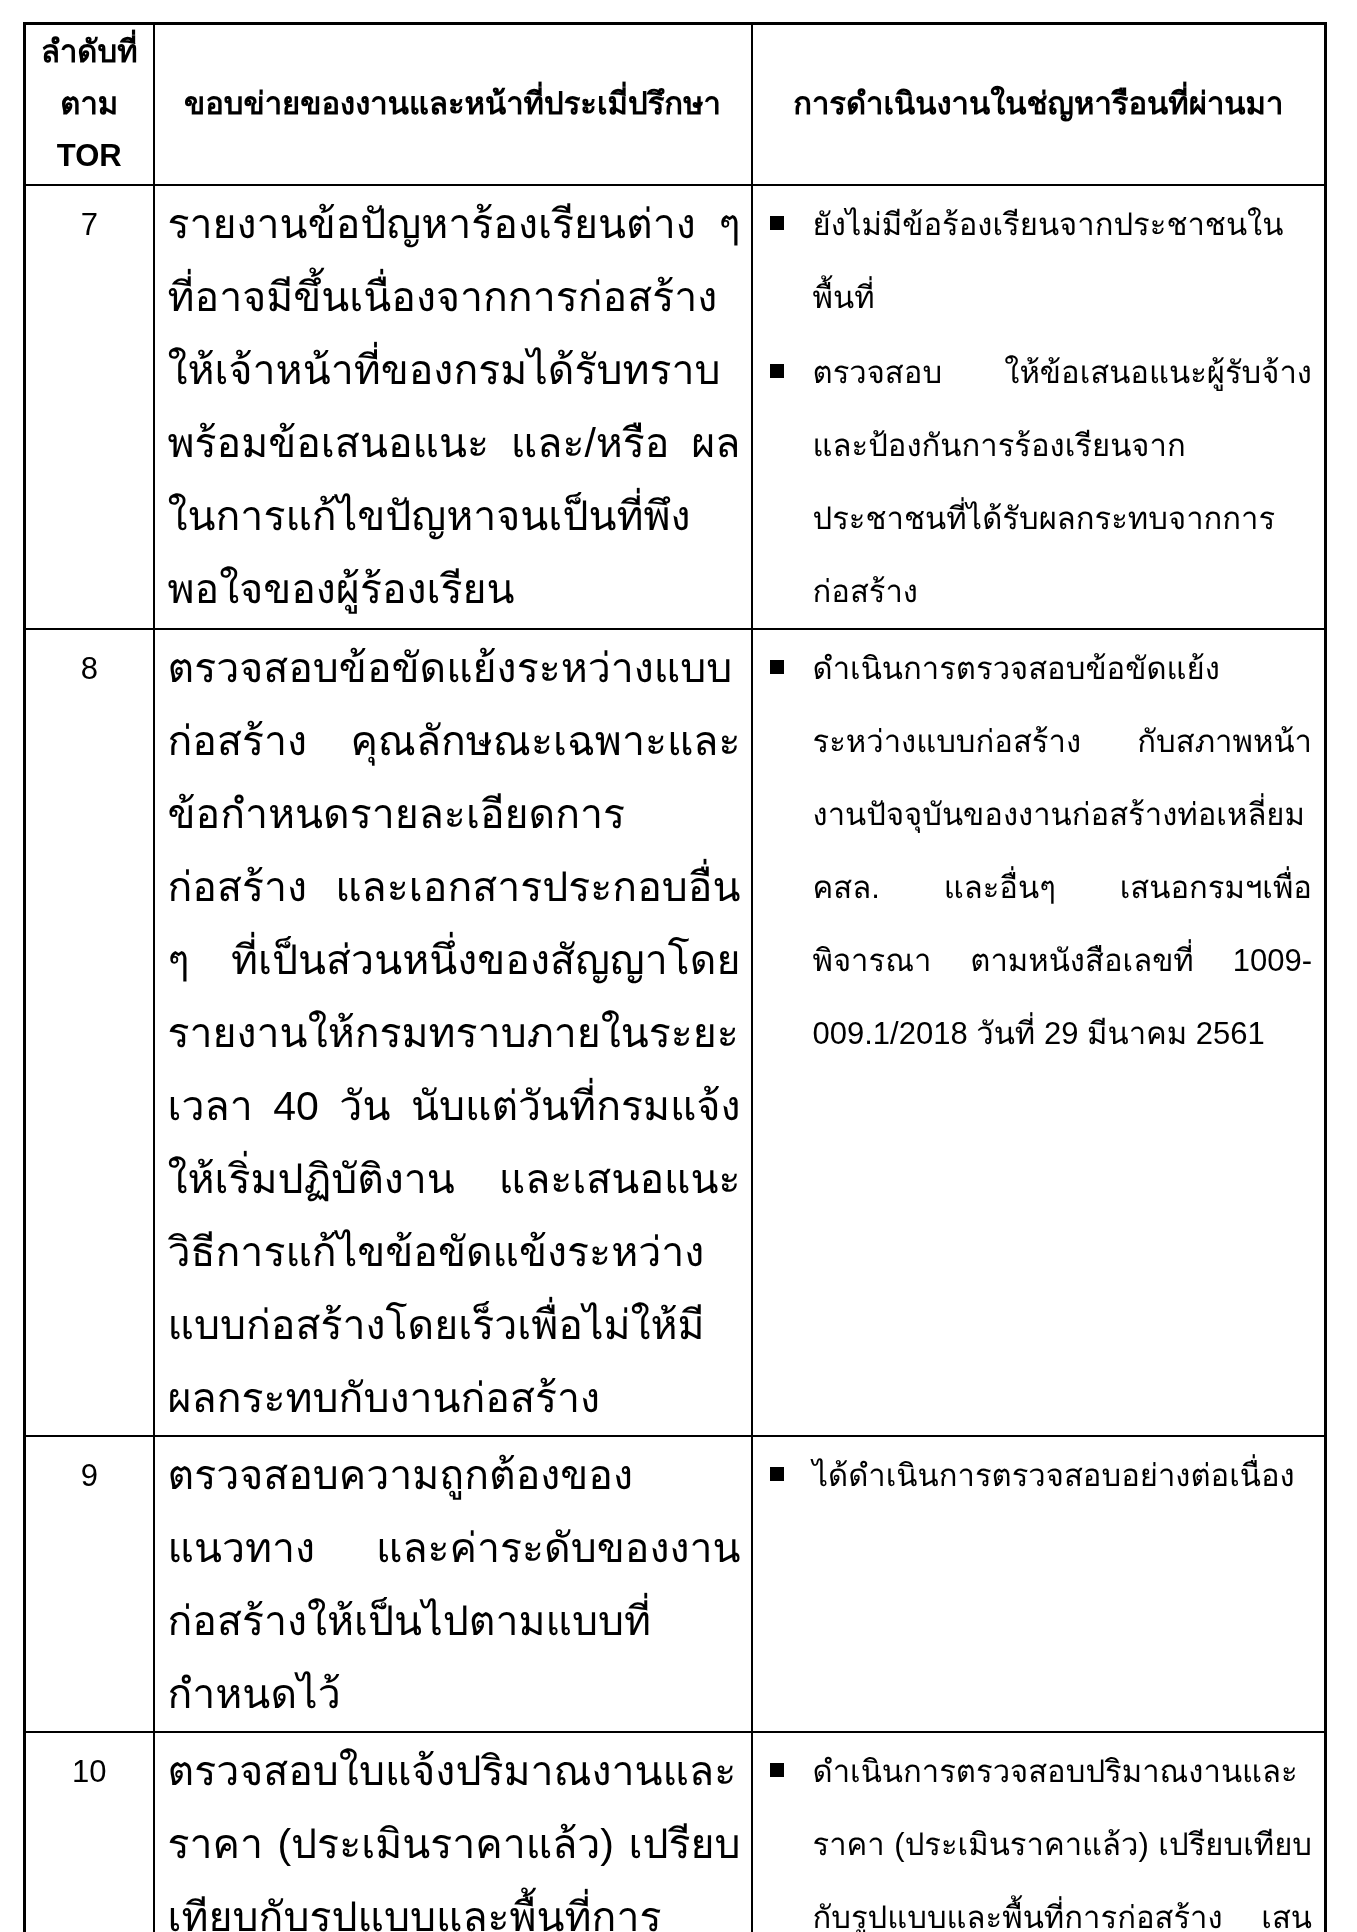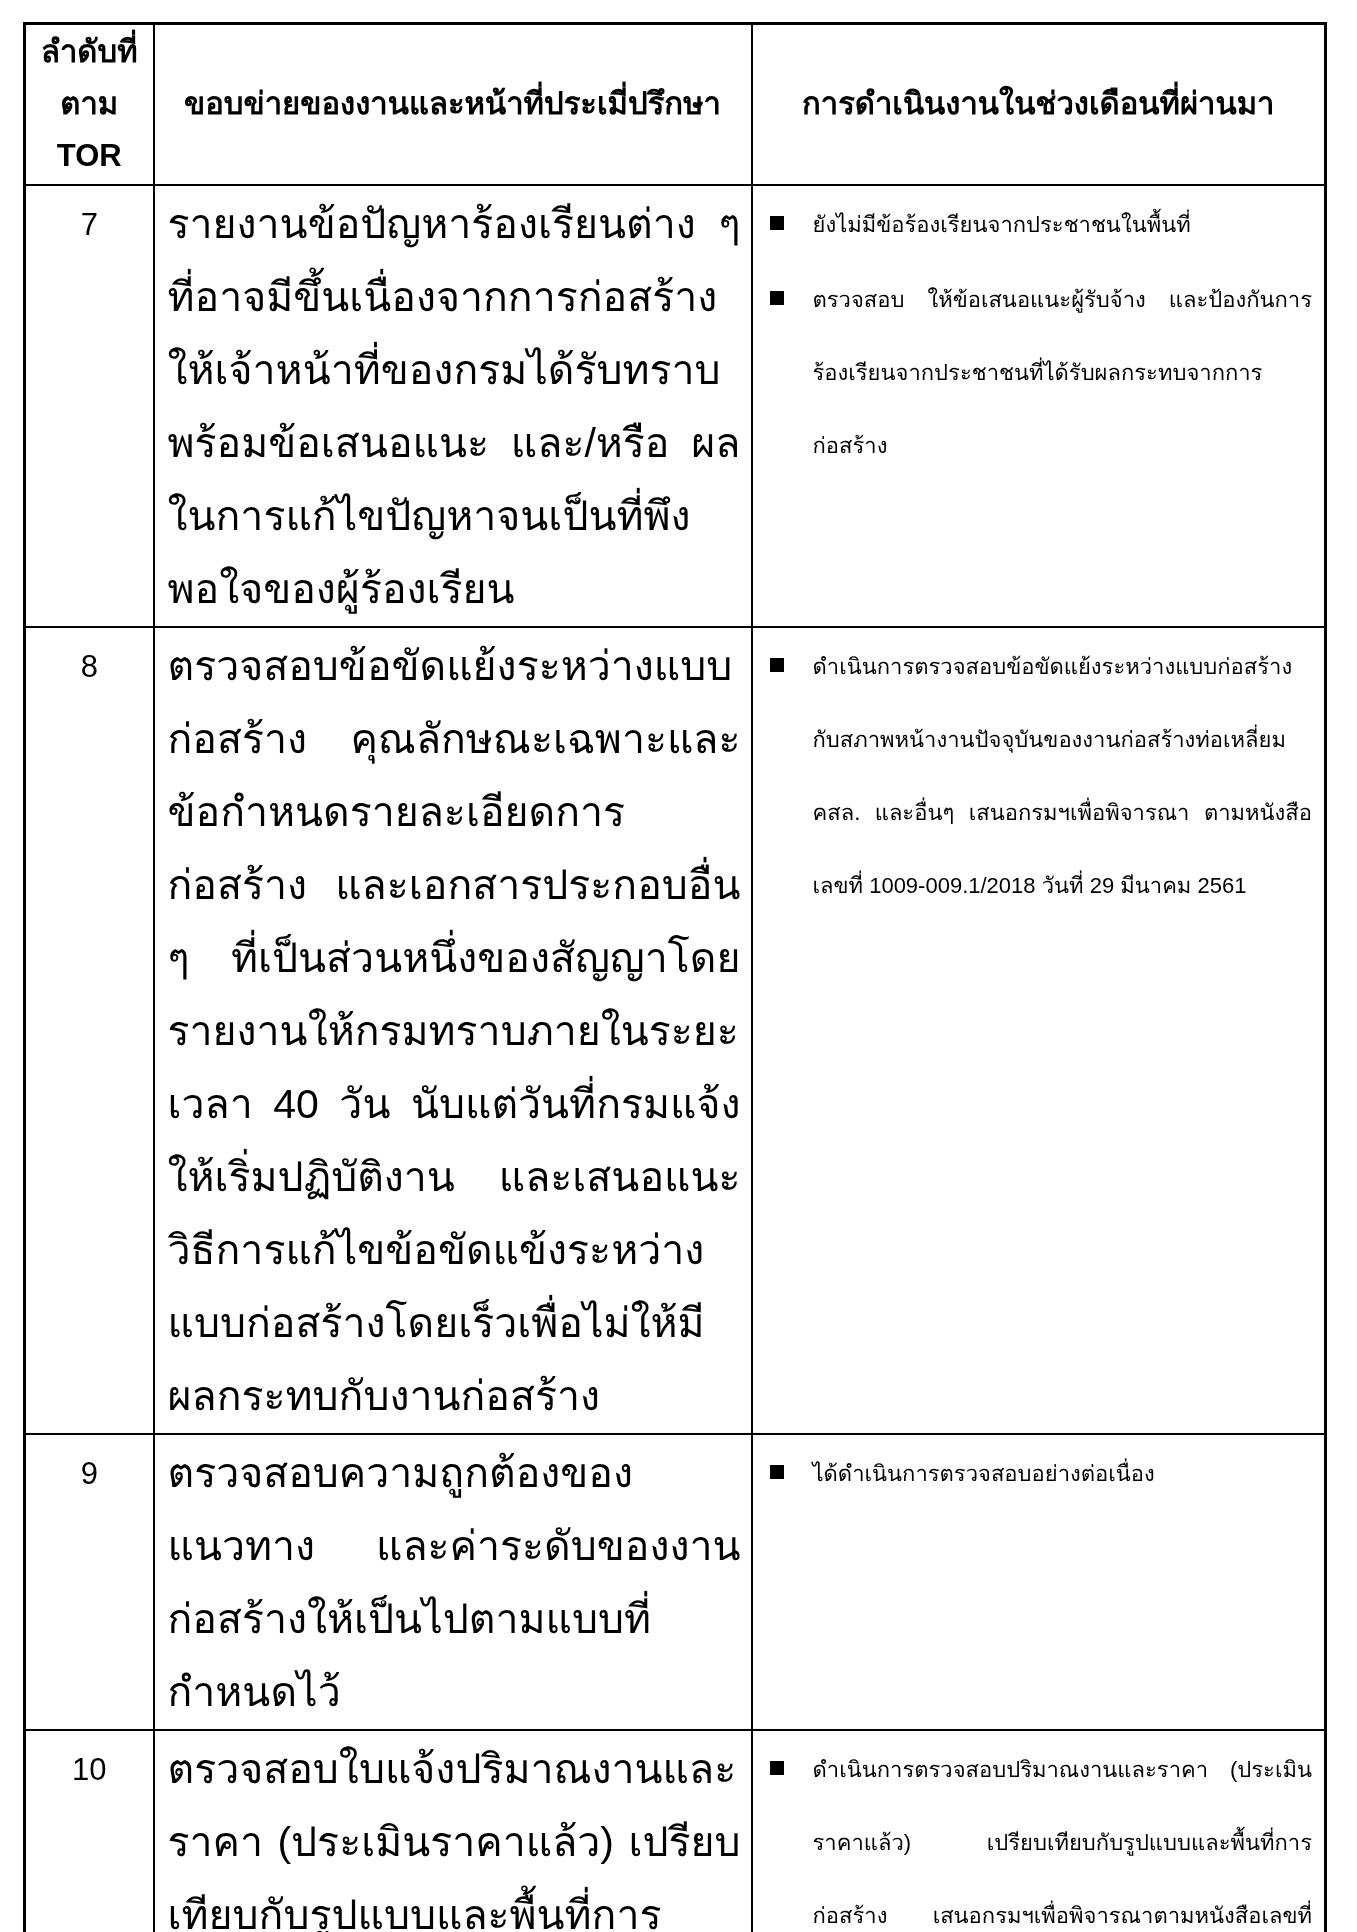--- a/index.html
+++ b/index.html
@@ -54,21 +54,21 @@
   td.scope-cell{
     font-size:41px;
   }
   .para{
     margin:0;
     padding:2px 10px 0 13px;
     line-height:73px;
     text-align:justify;
   }
   td.ops-cell{
-    font-size:22px;
+    font-size:31px;
   }
   .bullet-item{
     display:flex;
     align-items:flex-start;
     padding:2px 12px 0 17px;
   }
   .bullet{
     flex:none;
     width:14px;
     height:14px;
@@ -94,21 +94,21 @@
       <col class="c-ops">
     </colgroup>
     <thead>
       <tr class="hr">
         <th>
           <div class="hline">ลำดับที่</div>
           <div class="hline">ตาม</div>
           <div class="hline">TOR</div>
         </th>
         <th>ขอบข่ายของงานและหน้าที่ประเมี่ปรึกษา</th>
-        <th>การดำเนินงานในช่วงเดือนที่ผ่านมา</th>
+        <th>การดำเนินงานในช่ญหารือนที่ผ่านมา</th>
       </tr>
     </thead>
     <tbody>
       <tr class="r7">
         <td class="no-cell">7</td>
         <td class="scope-cell">
           <p class="para">รายงานข้อปัญหาร้องเรียนต่าง ๆ ที่อาจมีขึ้นเนื่องจากการก่อสร้างให้เจ้าหน้าที่ของกรมได้รับทราบ พร้อมข้อเสนอแนะ และ/หรือ ผลในการแก้ไขปัญหาจนเป็นที่พึงพอใจของผู้ร้องเรียน</p>
         </td>
         <td class="ops-cell">
           <div class="bullet-item">

